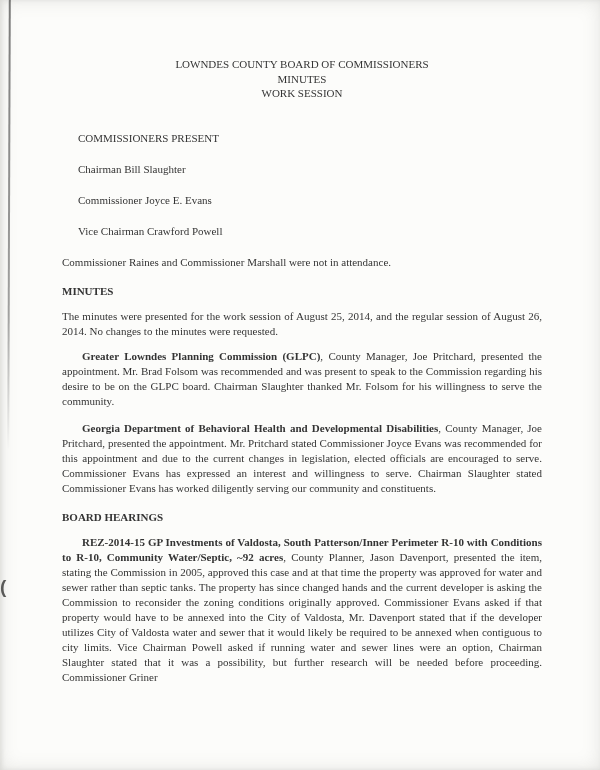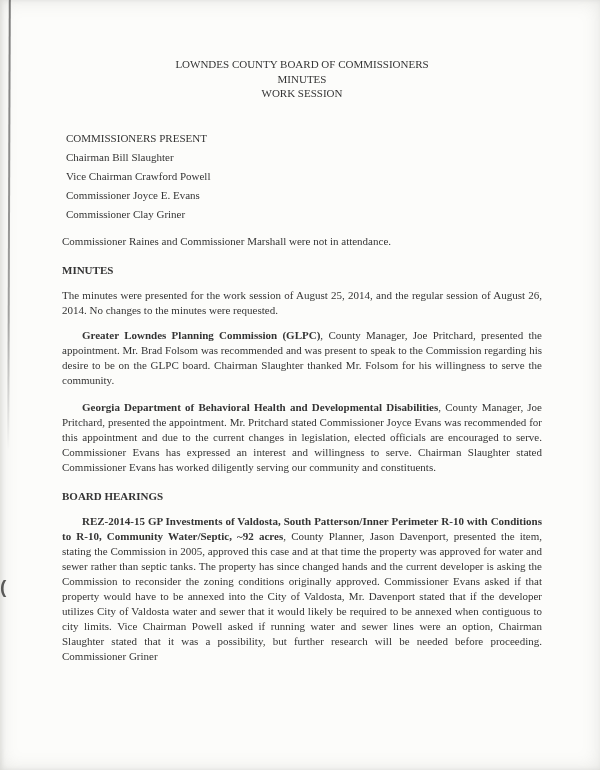--- a/index.html
+++ b/index.html
@@ -49,21 +49,21 @@
     margin: 0 0 30px 0;
   }
   .sec-heading {
     font-weight: bold;
     margin: 14px 0 0 0;
   }
   .plain-heading {
     margin: 0;
   }
   .member-list div {
-    margin: 4px;
+    margin: 16px;
   }
   p.para {
     margin: 12px 0 0 0;
     text-align: justify;
   }
   p.tight {
     margin: 10px 0 0 0;
   }
   .lead {
     font-weight: bold;
@@ -82,23 +82,22 @@
 
     <div class="title-block">
       <div>LOWNDES COUNTY BOARD OF COMMISSIONERS</div>
       <div>MINUTES</div>
       <div>WORK SESSION</div>
     </div>
 
     <div class="member-list">
       <div class="plain-heading">COMMISSIONERS PRESENT</div>
       <div>Chairman Bill Slaughter</div>
+      <div>Commissioner Joyce E. Evans</div>
       <div>Vice Chairman Crawford Powell</div>
-      <div>Commissioner Joyce E. Evans</div>
-      <div>Commissioner Clay Griner</div>
     </div>
 
     <p class="para" style="">Commissioner Raines and Commissioner Marshall were not in attendance.</p>
 
     <div class="sec-heading">MINUTES</div>
     <p class="para tight">The minutes were presented for the work session of August 25, 2014, and the regular session of August 26, 2014. No changes to the minutes were requested.</p>
 
 
     <p class="para tight"><span class="lead">Greater Lowndes Planning Commission (GLPC)</span><span>, County Manager, Joe Pritchard, presented the appointment. Mr. Brad Folsom was recommended and was present to speak to the Commission regarding his desire to be on the GLPC board. Chairman Slaughter thanked Mr. Folsom for his willingness to serve the community.</span></p>
 

